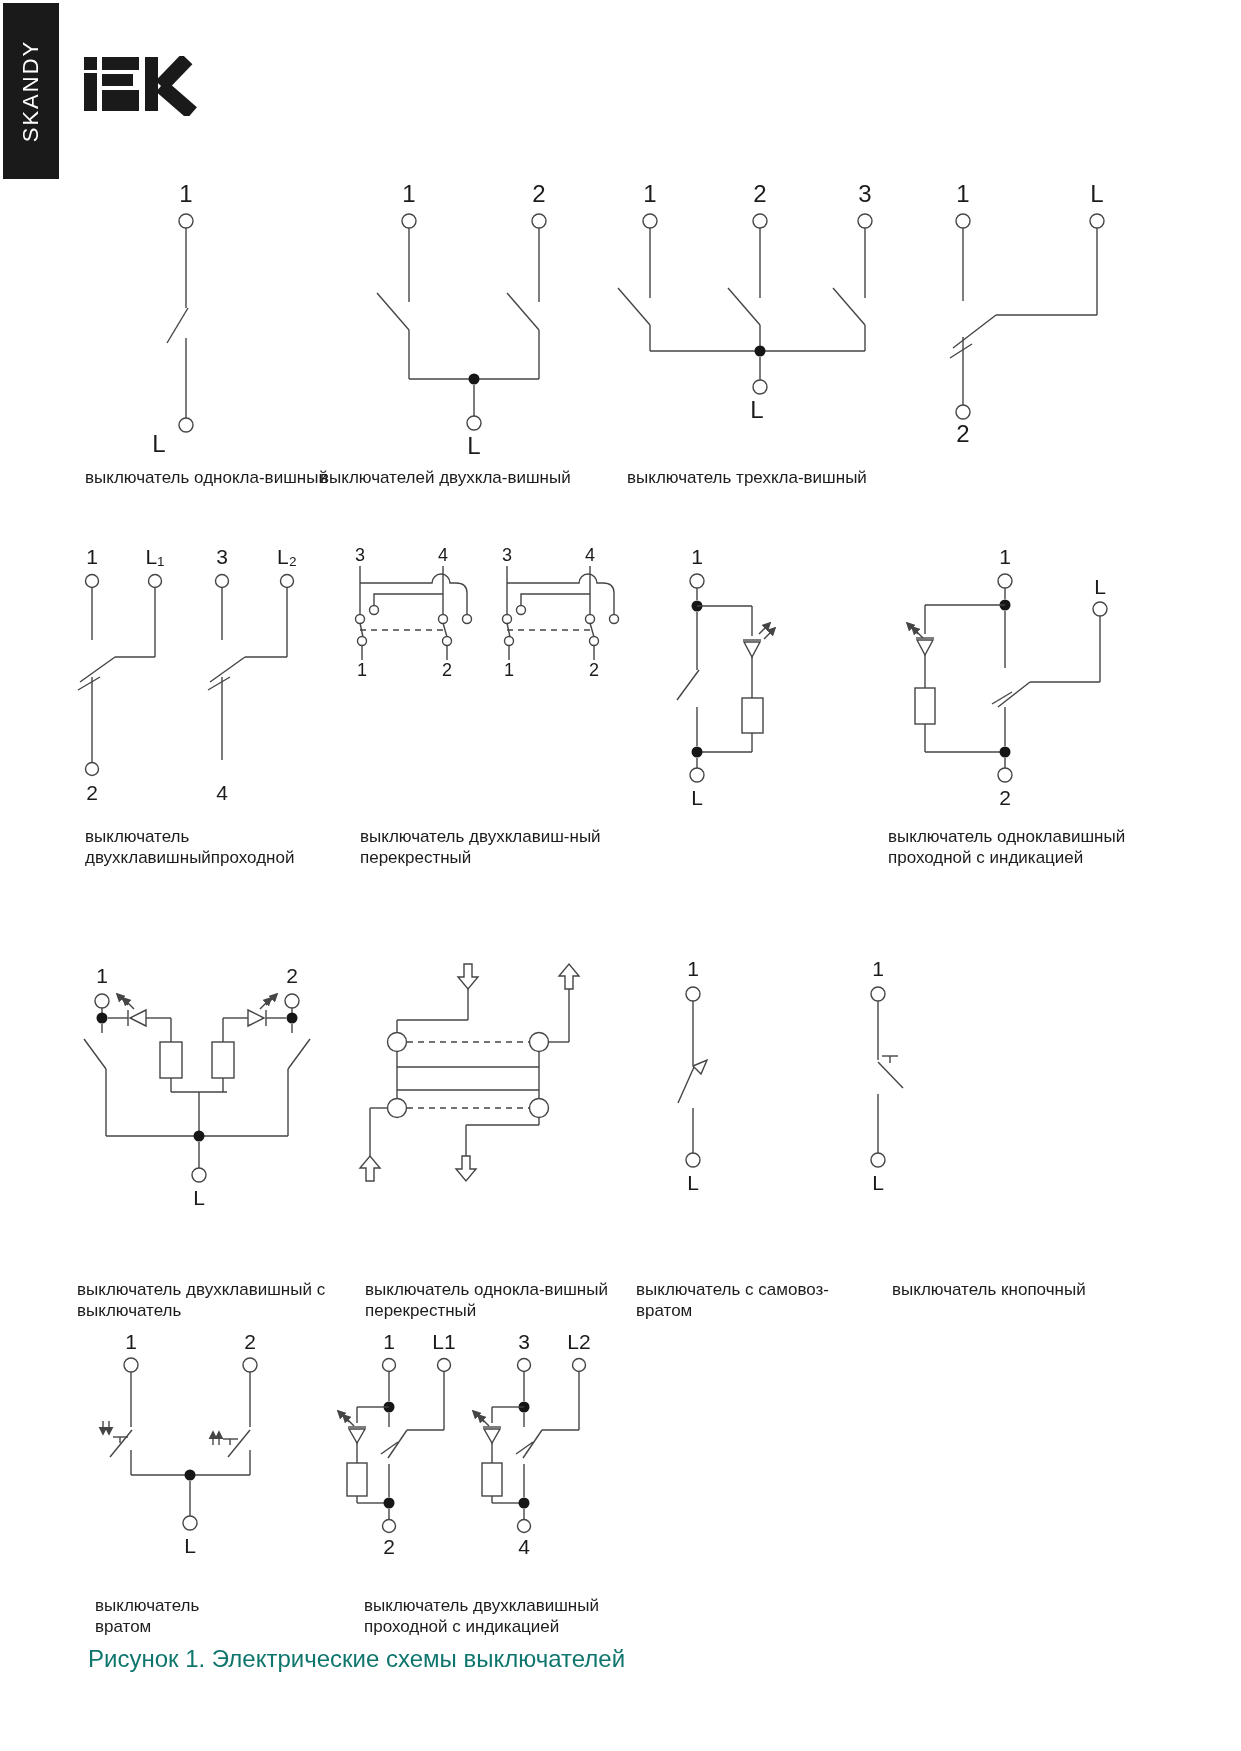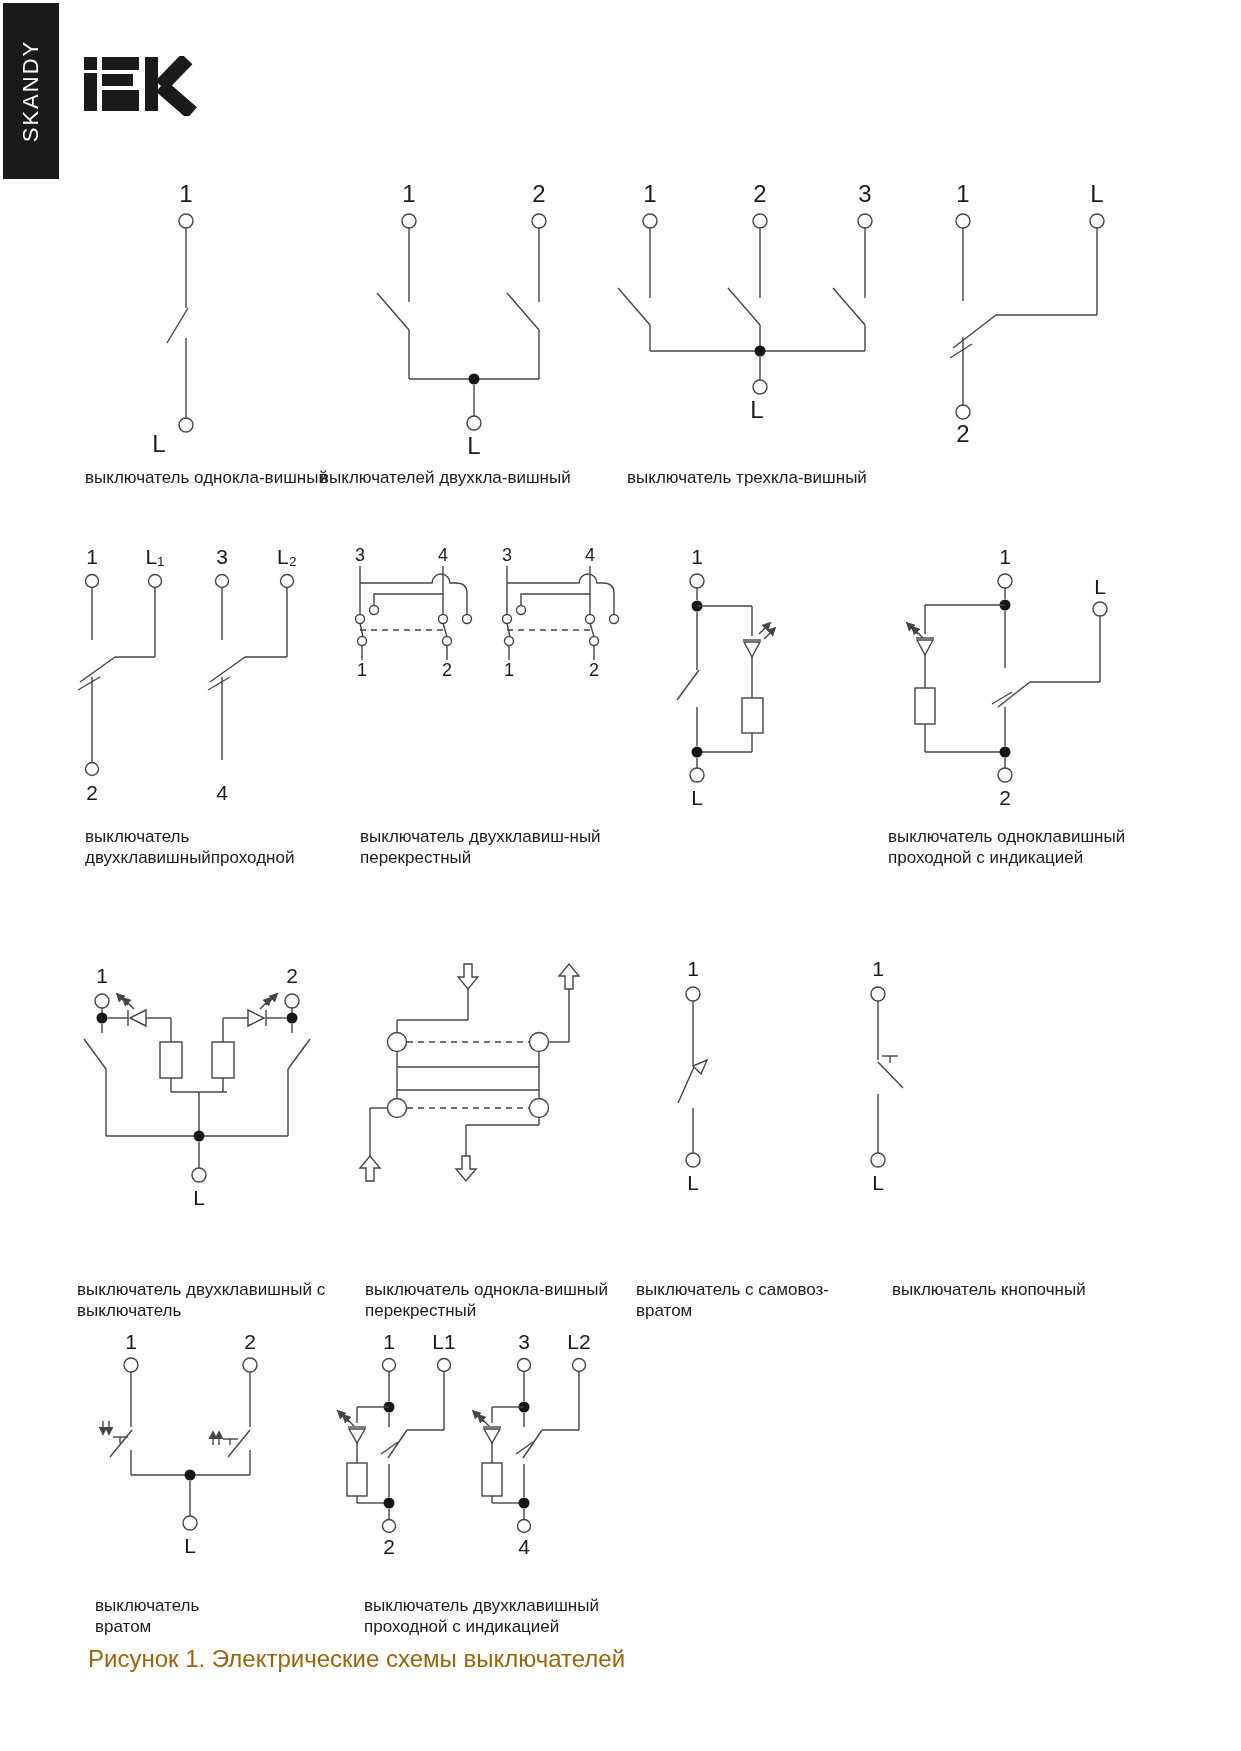--- a/index.html
+++ b/index.html
@@ -24,21 +24,21 @@
   .box{fill:#ffffff;stroke:#454545;stroke-width:1.4;}
   text{fill:#1b1b1b;text-anchor:middle;font-family:"Liberation Sans","DejaVu Sans",sans-serif;}
   .tA{font-size:24px;}
   .tB{font-size:21px;}
   .tC{font-size:18px;}
   .cap{
     position:absolute;font-size:17px;line-height:21px;color:#1c1c1c;white-space:nowrap;
   }
   .cap span{display:block;}
   .figcap{
-    position:absolute;left:88px;top:1645px;font-size:24px;color:#a16207;white-space:nowrap;
+    position:absolute;left:88px;top:1645px;font-size:24px;color:#0f766e;white-space:nowrap;
   }
 </style>
 </head>
 <body>
 
 <div class="page">
 
   <svg width="0" height="0" style="position:absolute">
     <defs>
       <marker id="ah" viewBox="0 0 8 8" refX="6.5" refY="4" markerWidth="6.5" markerHeight="6.5" orient="auto-start-reverse">

